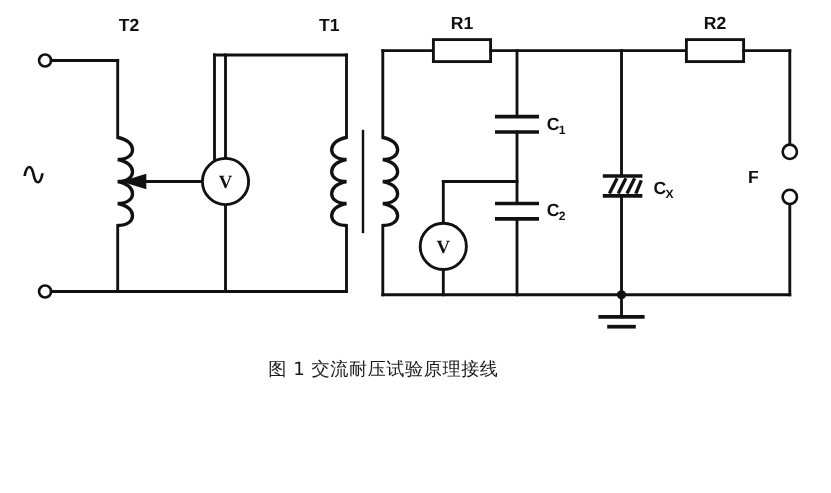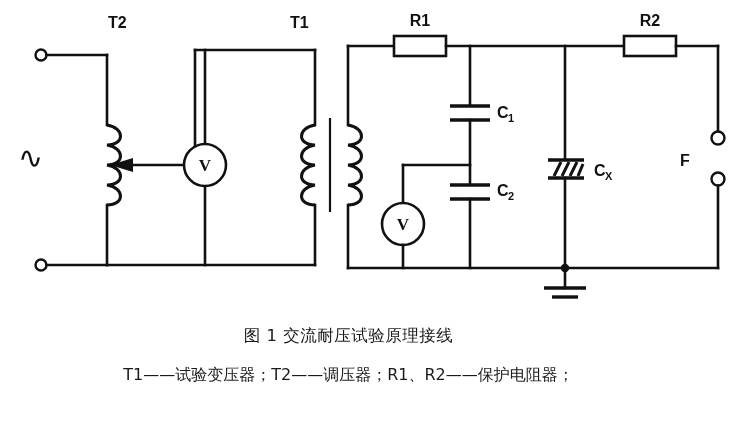--- a/index.html
+++ b/index.html
@@ -257,19 +257,16 @@
       <circle class="term-circle" cx="718" cy="179" r="6.5"></circle>
       <path class="wire" d="M 718 186 L 718 268"></path>
       <text class="lbl" x="680" y="166">F</text>
     </g>
 
   </svg>
 
   <div id="caption-block">
     <div class="cap-title">图 1  交流耐压试验原理接线</div>
 
-    <div class="cap-line">
-      <span>T1——试验变压器；T2——调压器；R1、R2——保护电阻器；</span>
-    </div>
 
   </div>
 
 </div>
 
 </body></html>

